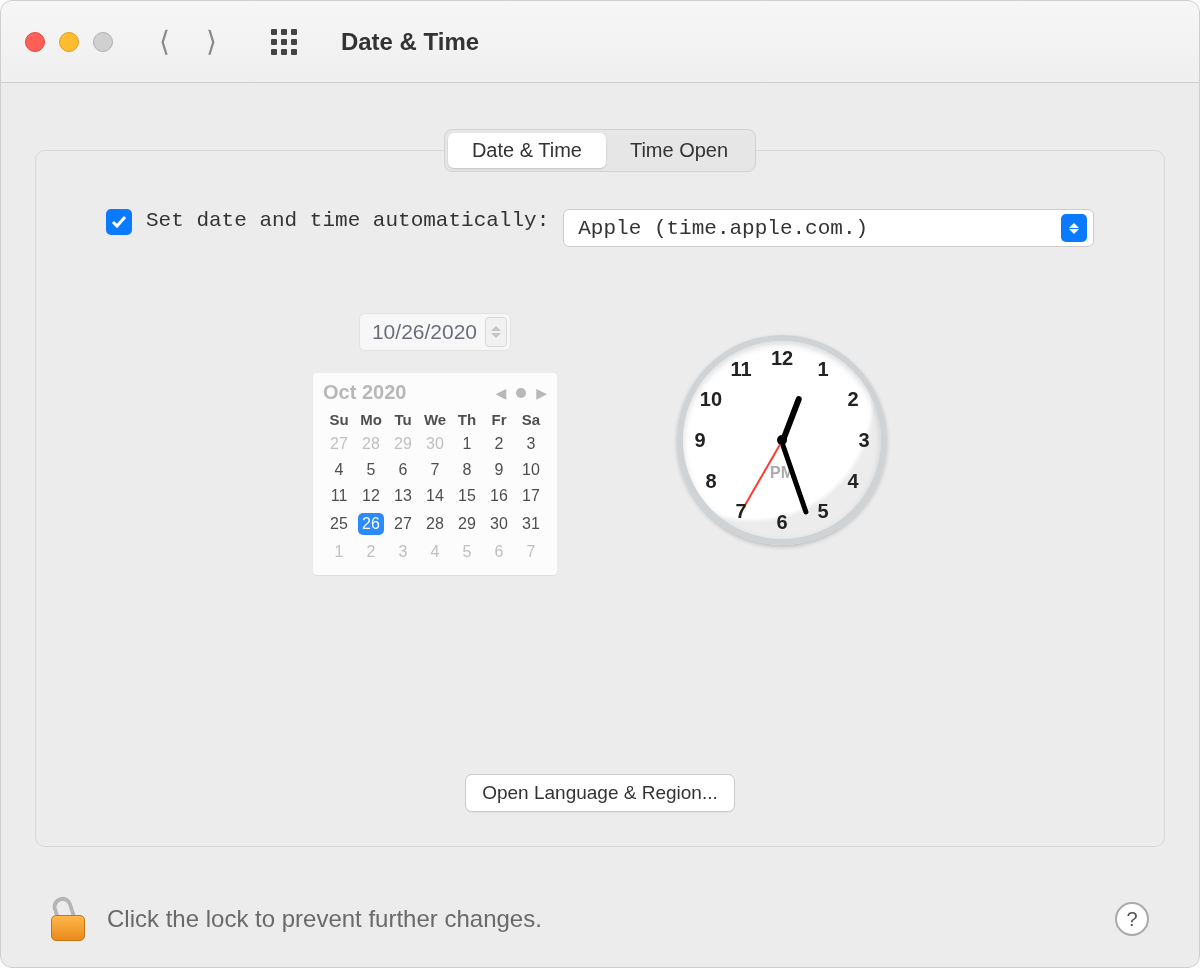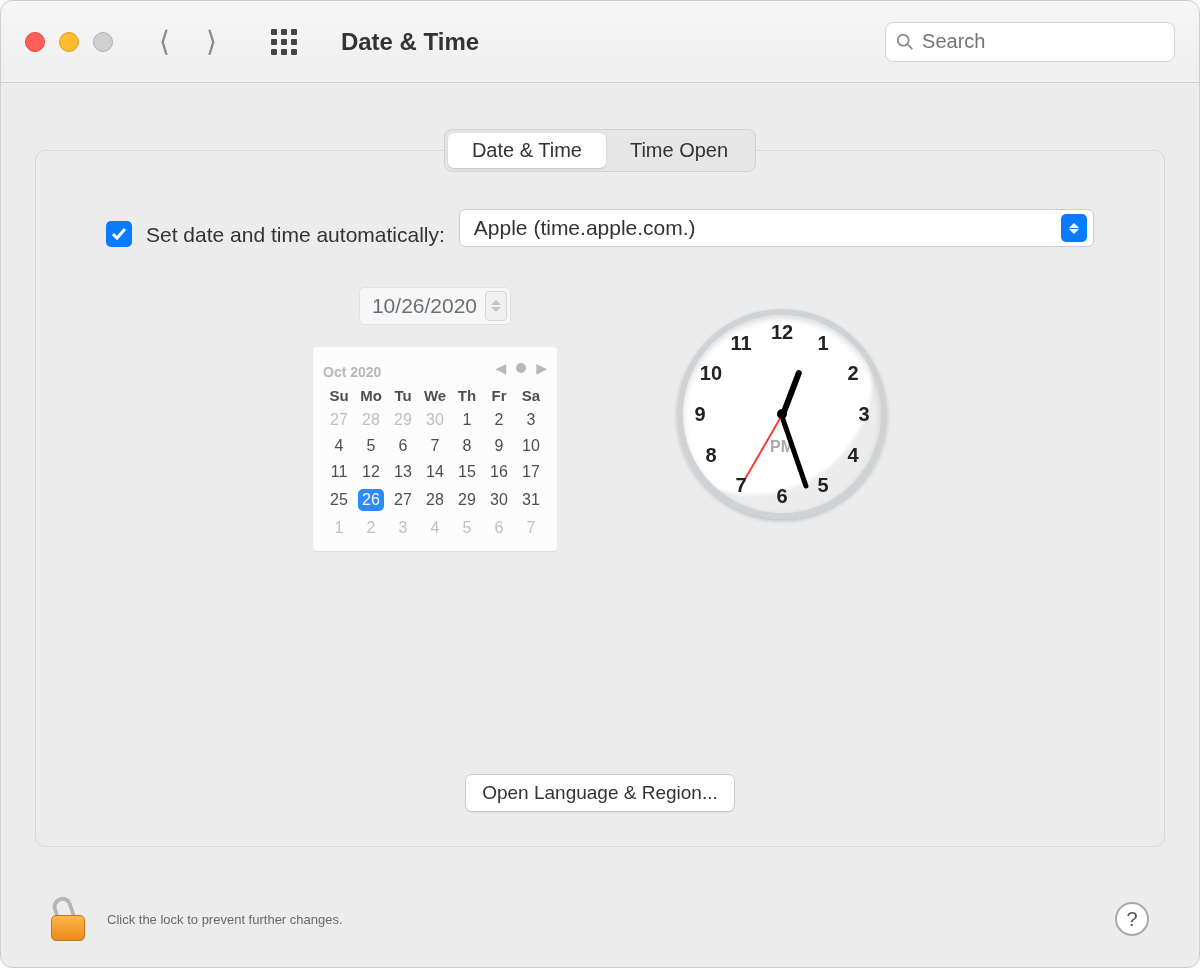--- a/index.html
+++ b/index.html
@@ -42,21 +42,21 @@
 .mag{color:#8c8c8c;}
 .search-input{border:none;outline:none;font-size:20px;color:#8c8c8c;background:transparent;width:100%;}
 
 .body-area{flex:1;display:flex;flex-direction:column;align-items:center;padding:46px 30px 24px;}
 .segmented{display:flex;background:#e6e6e6;border-radius:8px;padding:3px;border:1px solid #d2d2d2;position:relative;z-index:2;}
 .seg-btn{padding:6px 24px;font-size:20px;color:#333;border-radius:6px;}
 .seg-btn.active{background:#fff;box-shadow:0 1px 2px rgba(0,0,0,.15);}
 
 .panel{width:1130px;flex:1;background:#ececec;border:1px solid #d8d8d8;border-radius:10px;margin-top:-22px;padding:58px 70px 34px;display:flex;flex-direction:column;}
 
-.auto-row{display:flex;align-items:flex-end;gap:14px;margin-bottom:40px;}
+.auto-row{display:flex;align-items:flex-start;gap:14px;margin-bottom:66px;font-family:Liberation Mono, monospace;}
 .checkbox{width:26px;height:26px;border-radius:5px;background:#0a7aff;display:flex;align-items:center;justify-content:center;flex-shrink:0;}
 .checkbox svg{stroke:#fff;stroke-width:3;fill:none;}
 .auto-label{font-size:21px;color:#333;}
 .server-select{flex:1;height:38px;background:#fff;border:1px solid #ccc;border-radius:6px;display:flex;align-items:center;padding:0 6px 0 14px;justify-content:space-between;}
 .server-txt{font-size:21px;color:#333;}
 .sel-arrow{width:26px;height:28px;background:#0a7aff;border-radius:5px;display:flex;flex-direction:column;align-items:center;justify-content:center;gap:1px;}
 .sel-arrow::before,.sel-arrow::after{content:"";width:0;height:0;border-left:5px solid transparent;border-right:5px solid transparent;}
 .sel-arrow::before{border-bottom:5px solid #fff;}
 .sel-arrow::after{border-top:5px solid #fff;}
 
@@ -64,21 +64,21 @@
 .col{display:flex;flex-direction:column;align-items:center;}
 .stepper-field{display:flex;align-items:center;background:#fff;border:1px solid #ddd;border-radius:6px;padding:3px 3px 3px 12px;gap:8px;opacity:0.6;}
 .stepper-txt{font-size:21px;color:#0f172a;white-space:nowrap;}
 .stepper-btns{width:22px;height:30px;border:1px solid #ccc;border-radius:4px;background:#f5f5f5;display:flex;flex-direction:column;align-items:center;justify-content:center;gap:2px;}
 .stepper-btns::before,.stepper-btns::after{content:"";width:0;height:0;border-left:5px solid transparent;border-right:5px solid transparent;}
 .stepper-btns::before{border-bottom:5px solid #aaa;}
 .stepper-btns::after{border-top:5px solid #aaa;}
 
 .calendar{width:244px;background:#fff;border-radius:4px;box-shadow:0 1px 1px rgba(0,0,0,.08);margin-top:22px;padding:8px 10px 10px;opacity:0.85;}
 .cal-header{display:flex;align-items:center;justify-content:space-between;margin-bottom:4px;}
-.cal-month{font-weight:700;font-size:14px;color:#b0b0b0;margin-top:9px;}
+.cal-month{font-weight:700;font-size:20px;color:#b0b0b0;}
 .cal-nav{display:flex;gap:10px;align-items:center;color:#b0b0b0;font-size:14px;}
 .cal-nav-dot{width:10px;height:10px;border-radius:50%;background:#b0b0b0;}
 table.cal{width:100%;border-collapse:collapse;table-layout:fixed;}
 table.cal th{font-size:15px;font-weight:700;color:#333;padding:3px 0;}
 table.cal td{text-align:center;font-size:16px;padding:4px 0;color:#333;}
 table.cal td.other{color:#b8b8b8;}
 table.cal td.sel span{background:#0a7aff;color:#fff;border-radius:5px;padding:2px 4px;display:inline-block;min-width:22px;}
 
 .clock-wrap{margin-top:22px;}
 .clock{width:210px;height:210px;border-radius:50%;background:radial-gradient(circle at 35% 30%,#fff 0 62%,#ececec 65%);position:relative;border:6px solid #cfd3d6;box-shadow:inset 0 3px 6px rgba(0,0,0,.15),0 2px 4px rgba(0,0,0,.2);}
@@ -91,21 +91,21 @@
 .pivot{position:absolute;left:50%;top:50%;width:10px;height:10px;background:#000;border-radius:50%;transform:translate(-50%,-50%);}
 
 .formats-row{margin-top:auto;display:flex;align-items:center;justify-content:center;gap:14px;}
 .formats-txt{font-size:19px;color:#333;}
 .btn{background:#fff;border:1px solid #ccc;border-radius:7px;padding:7px 16px;font-size:19px;color:#333;box-shadow:0 1px 1px rgba(0,0,0,.05);}
 
 .footer{height:96px;display:flex;align-items:center;padding:0 50px;gap:22px;}
 .lock{width:34px;height:44px;position:relative;}
 .lock .body{position:absolute;bottom:0;width:34px;height:26px;border-radius:5px;background:linear-gradient(#ffb64a,#e88b1a);border:1px solid #c77514;}
 .lock .shackle{position:absolute;left:6px;top:-4px;width:20px;height:26px;border:4px solid #b5b5b5;border-bottom:none;border-radius:12px 12px 0 0;transform:rotate(-18deg);transform-origin:right bottom;}
-.footer-txt{font-size:13px;color:#6a6a6a;}
+.footer-txt{font-size:24px;color:#6a6a6a;}
 .help{margin-left:auto;width:34px;height:34px;border-radius:50%;border:2px solid #aaa;display:flex;align-items:center;justify-content:center;font-size:20px;color:#555;background:#fff;}
 </style>
 </head>
 <body>
 
 <div class="window">
   <div class="titlebar">
     <div class="traffic">
       <div class="dot red"></div>
       <div class="dot yellow"></div>
@@ -121,27 +121,20 @@
         <span></span>
         <span></span>
         <span></span>
         <span></span>
         <span></span>
         <span></span>
         <span></span>
     </div>
     <div class="window-title">Date &amp; Time</div>
     <div class="spacer"></div>
-    <div class="search-wrap">
-      <svg class="mag" width="20" height="20" viewBox="0 0 20 20">
-          <circle cx="8" cy="8" r="6" stroke="#8c8c8c" stroke-width="2" fill="none"></circle>
-          <line x1="13" y1="13" x2="18" y2="18" stroke="#8c8c8c" stroke-width="2"></line>
-        </svg>
-      <input class="search-input" placeholder="Search" style="">
-    </div>
   </div>
 
   <div class="body-area">
     <div class="segmented">
       <div class="seg-btn active">Date &amp; Time</div>
       <div class="seg-btn">Time Open</div>
     </div>
 
     <div class="panel">
 

